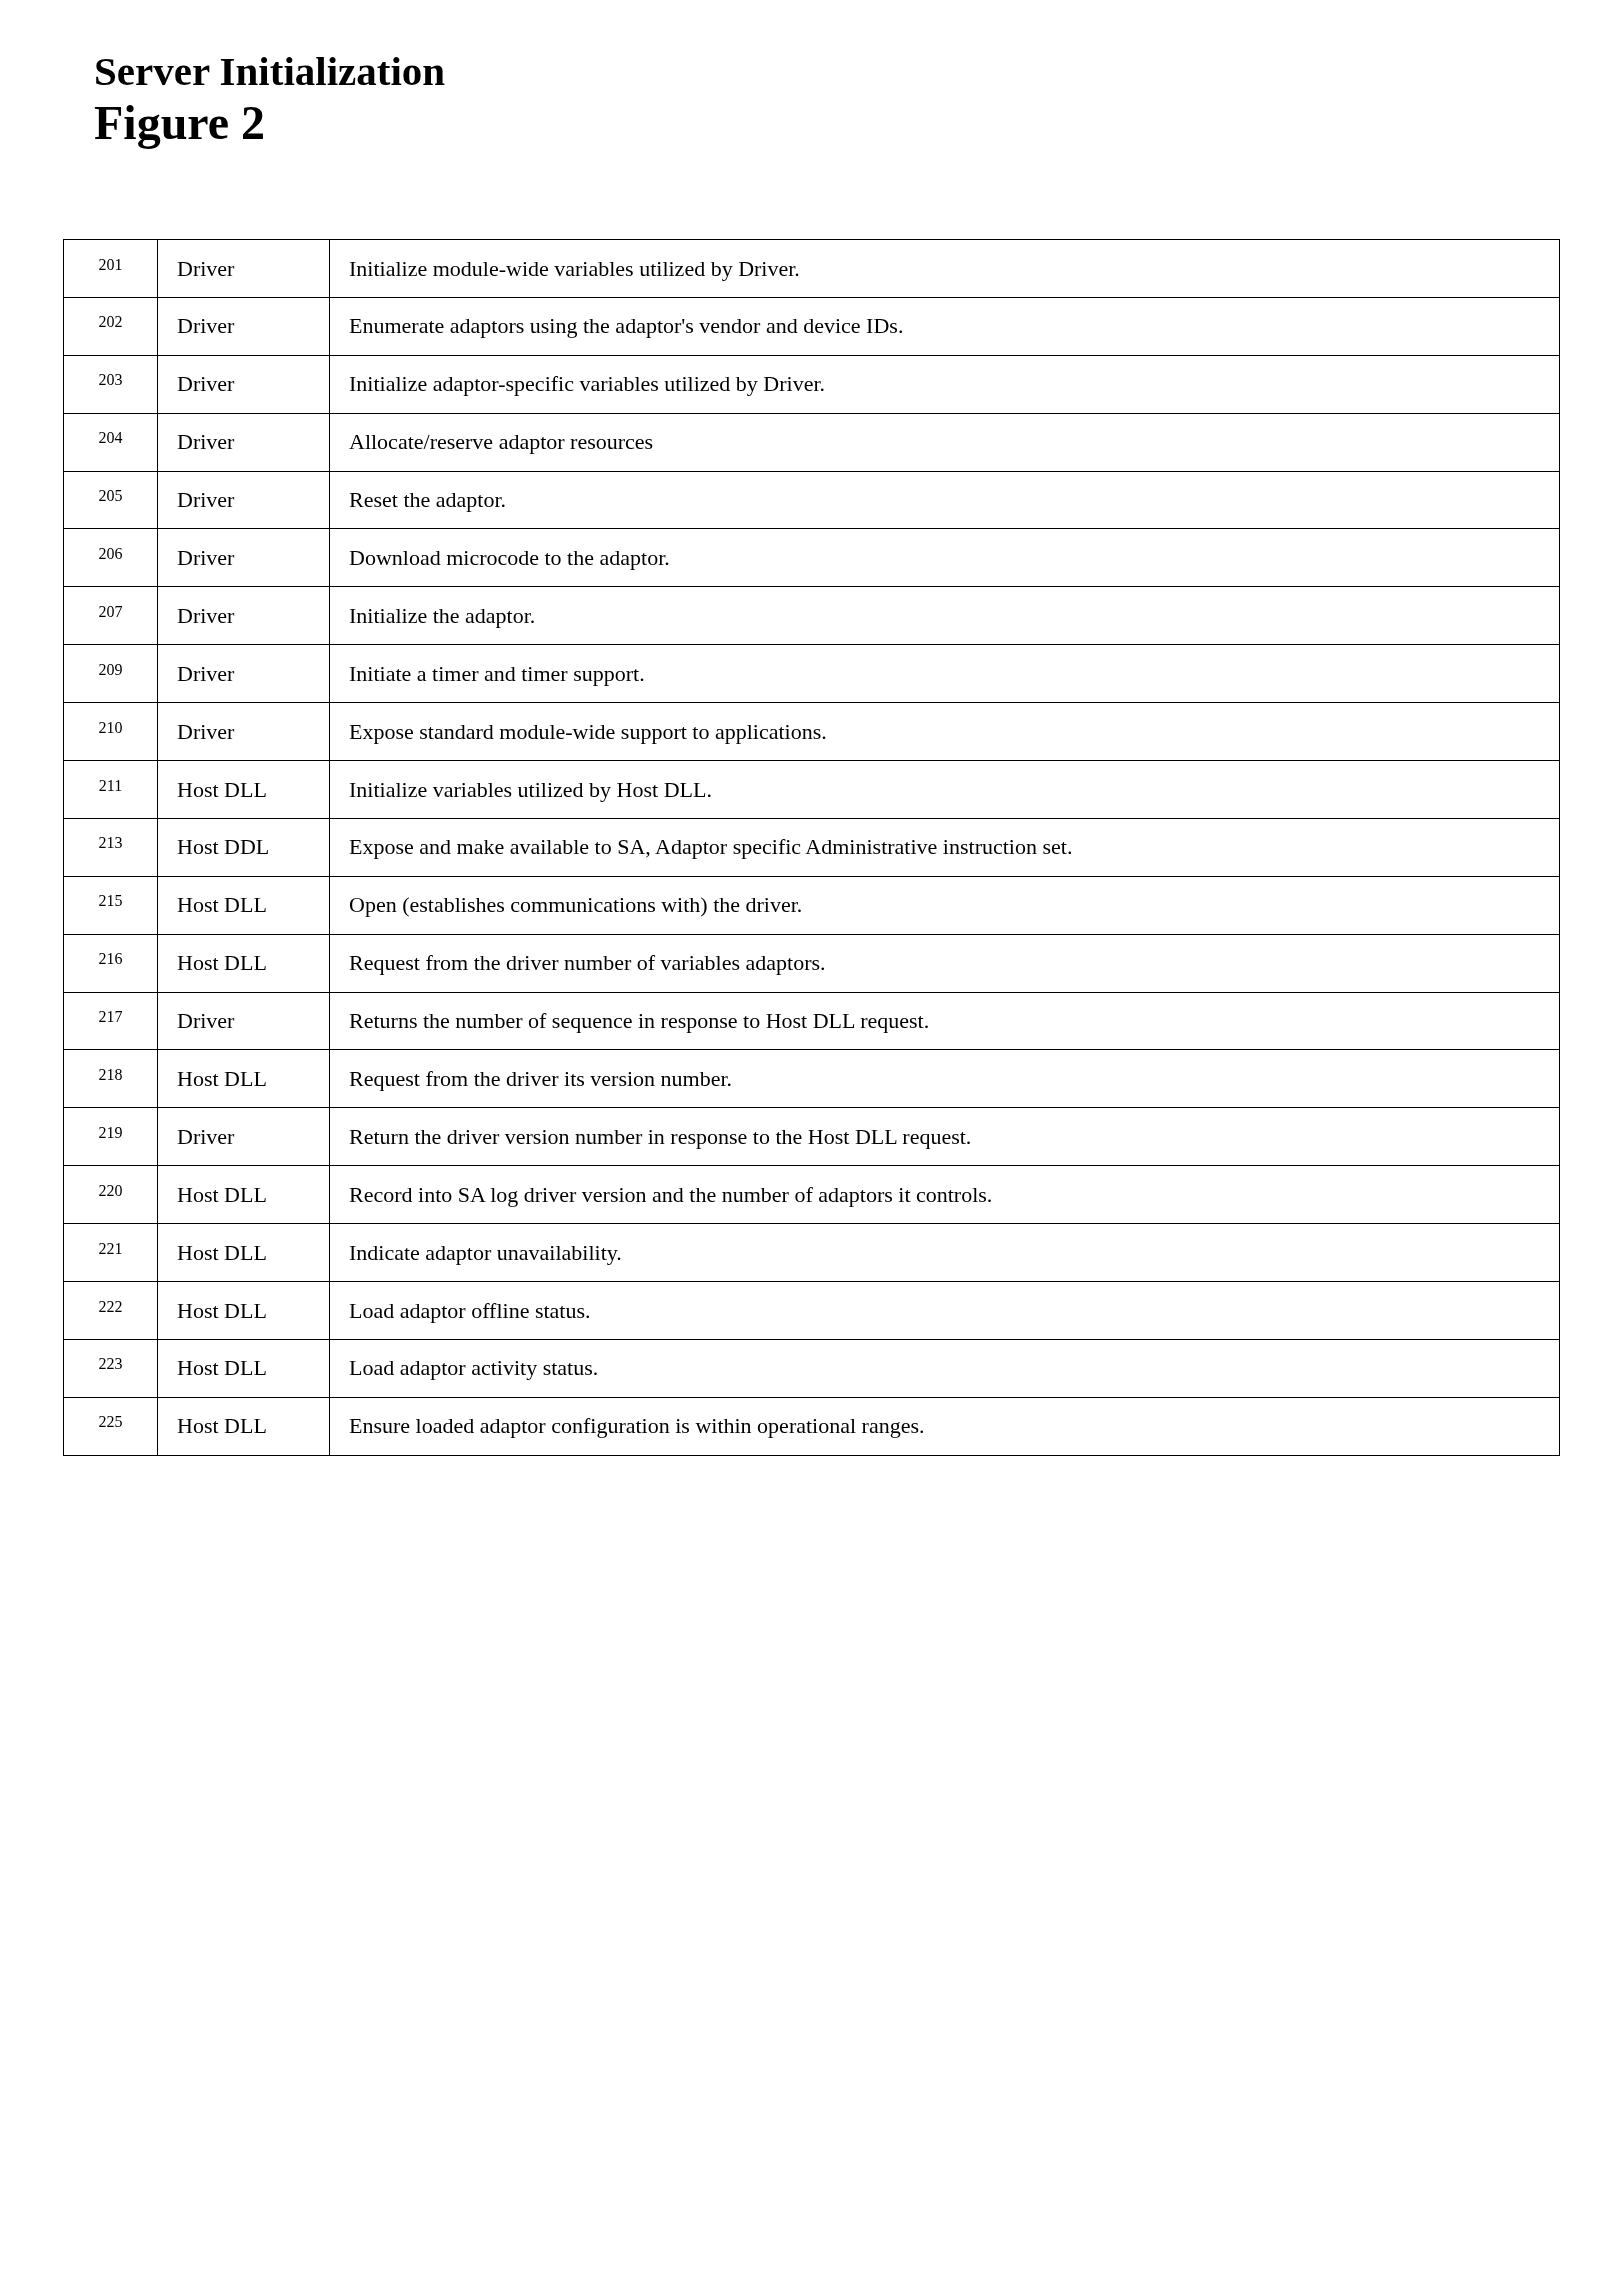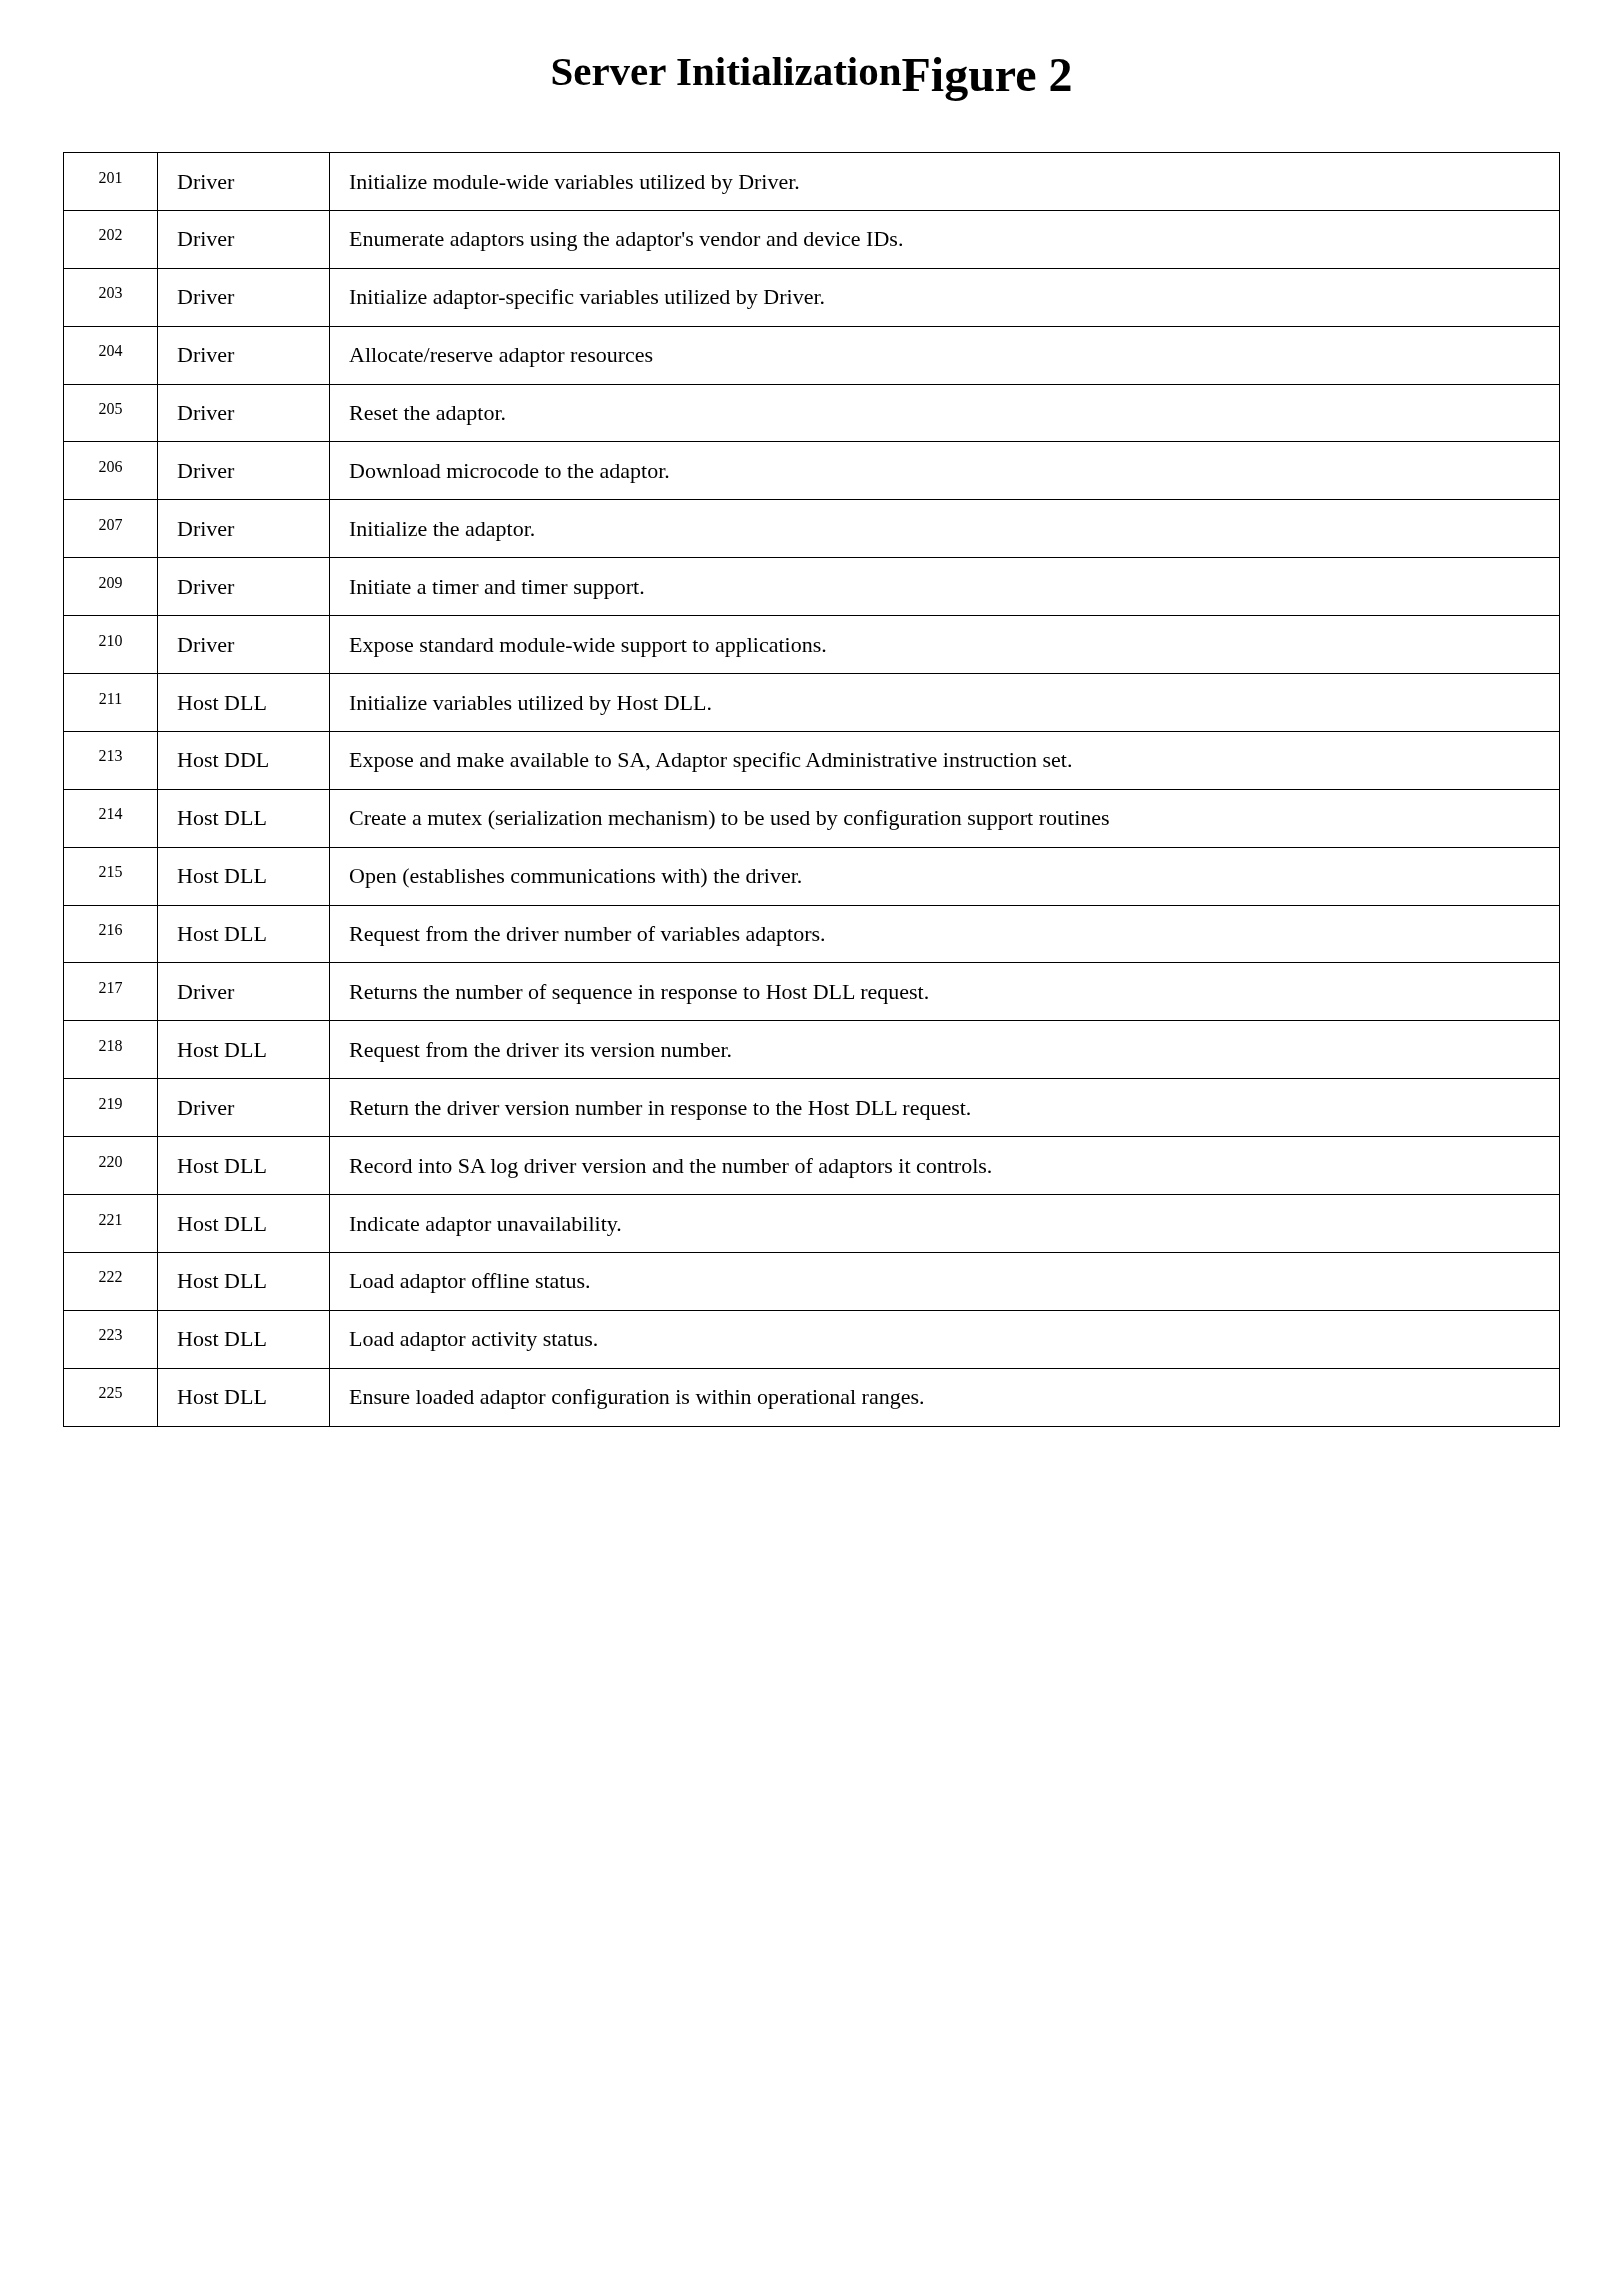--- a/index.html
+++ b/index.html
@@ -13,24 +13,25 @@
       font-family: Georgia, 'Times New Roman', serif;
       font-size: 22px;
       color: #000000;
       width: 1623px;
       min-height: 2295px;
       padding: 47px 63px;
     }
 
     .page-header {
       display: flex;
-      justify-content: center;
+      justify-content: flex-start;
       align-items: flex-start;
-      margin-bottom: 50px;
+      margin-bottom: 89px;
       padding: 0 31px;
+      flex-direction: column;
     }
 
     .page-title {
       font-size: 41px;
       font-weight: bold;
       font-family: Georgia, 'Times New Roman', serif;
     }
 
     .figure-label {
       font-size: 48px;
@@ -127,25 +128,20 @@
         <td class="col-num">211</td>
         <td class="col-actor">Host DLL</td>
         <td class="col-desc">Initialize variables utilized by Host DLL.</td>
       </tr>
       <tr>
         <td class="col-num">213</td>
         <td class="col-actor">Host DDL</td>
         <td class="col-desc">Expose and make available to SA, Adaptor specific Administrative instruction set.</td>
       </tr>
       <tr>
-        <td class="col-num">214</td>
-        <td class="col-actor">Host DLL</td>
-        <td class="col-desc">Create a mutex (serialization mechanism) to be used by  configuration support routines</td>
-      </tr>
-      <tr>
         <td class="col-num">215</td>
         <td class="col-actor">Host DLL</td>
         <td class="col-desc">Open  (establishes communications with) the driver.</td>
       </tr>
       <tr>
         <td class="col-num">216</td>
         <td class="col-actor">Host DLL</td>
         <td class="col-desc">Request from the driver  number of variables adaptors.</td>
       </tr>
       <tr>

